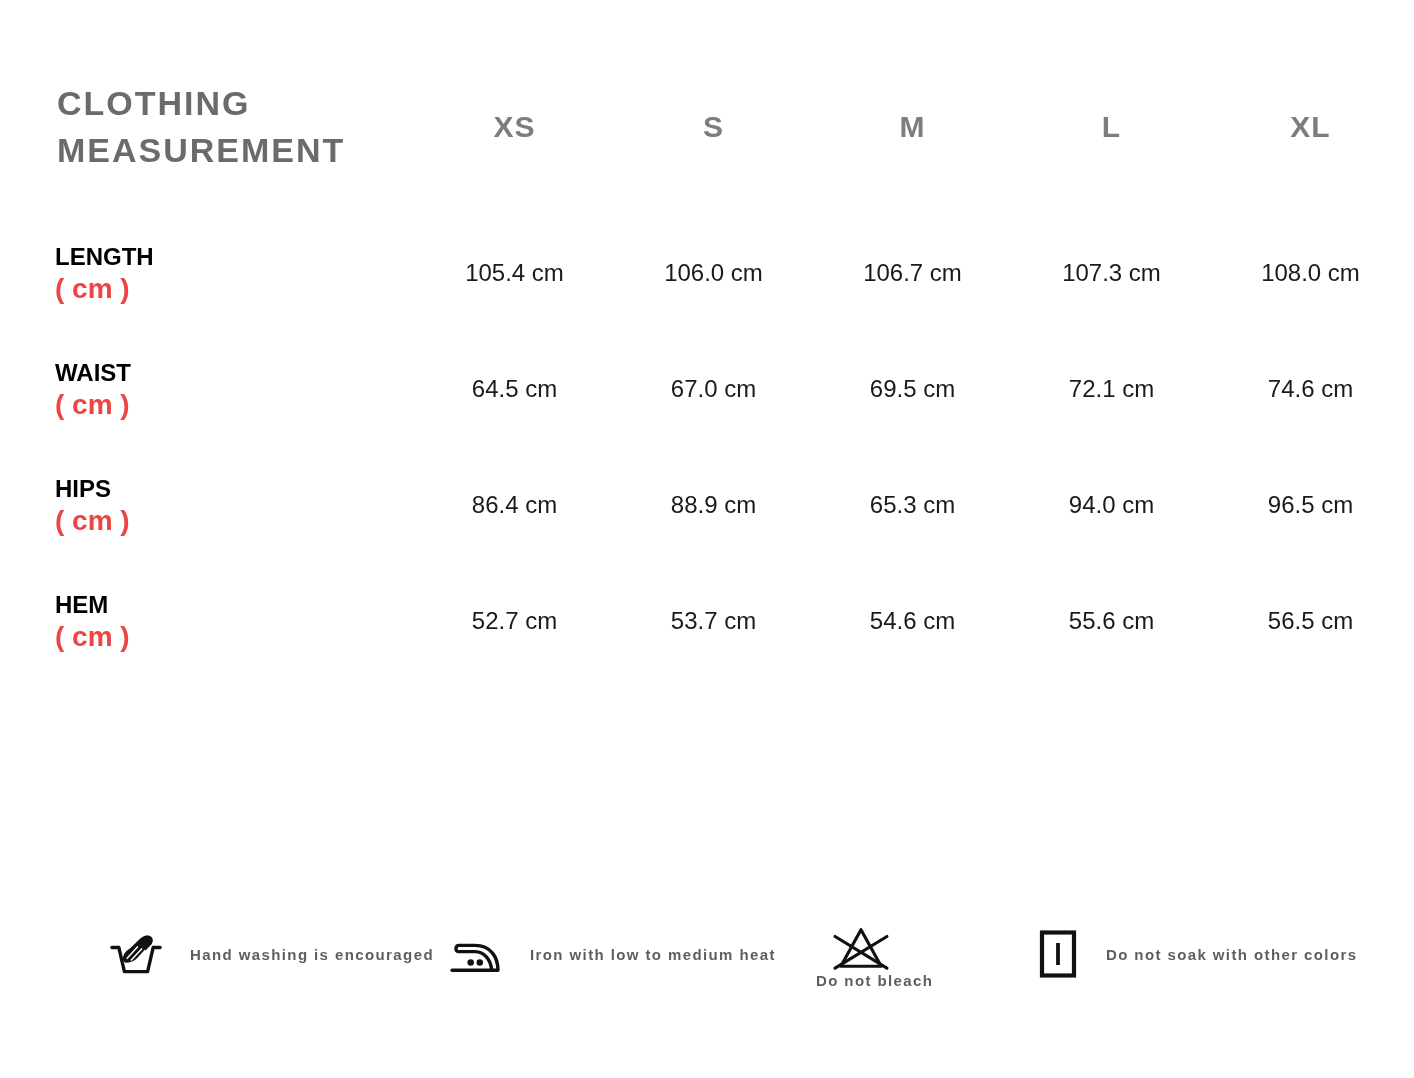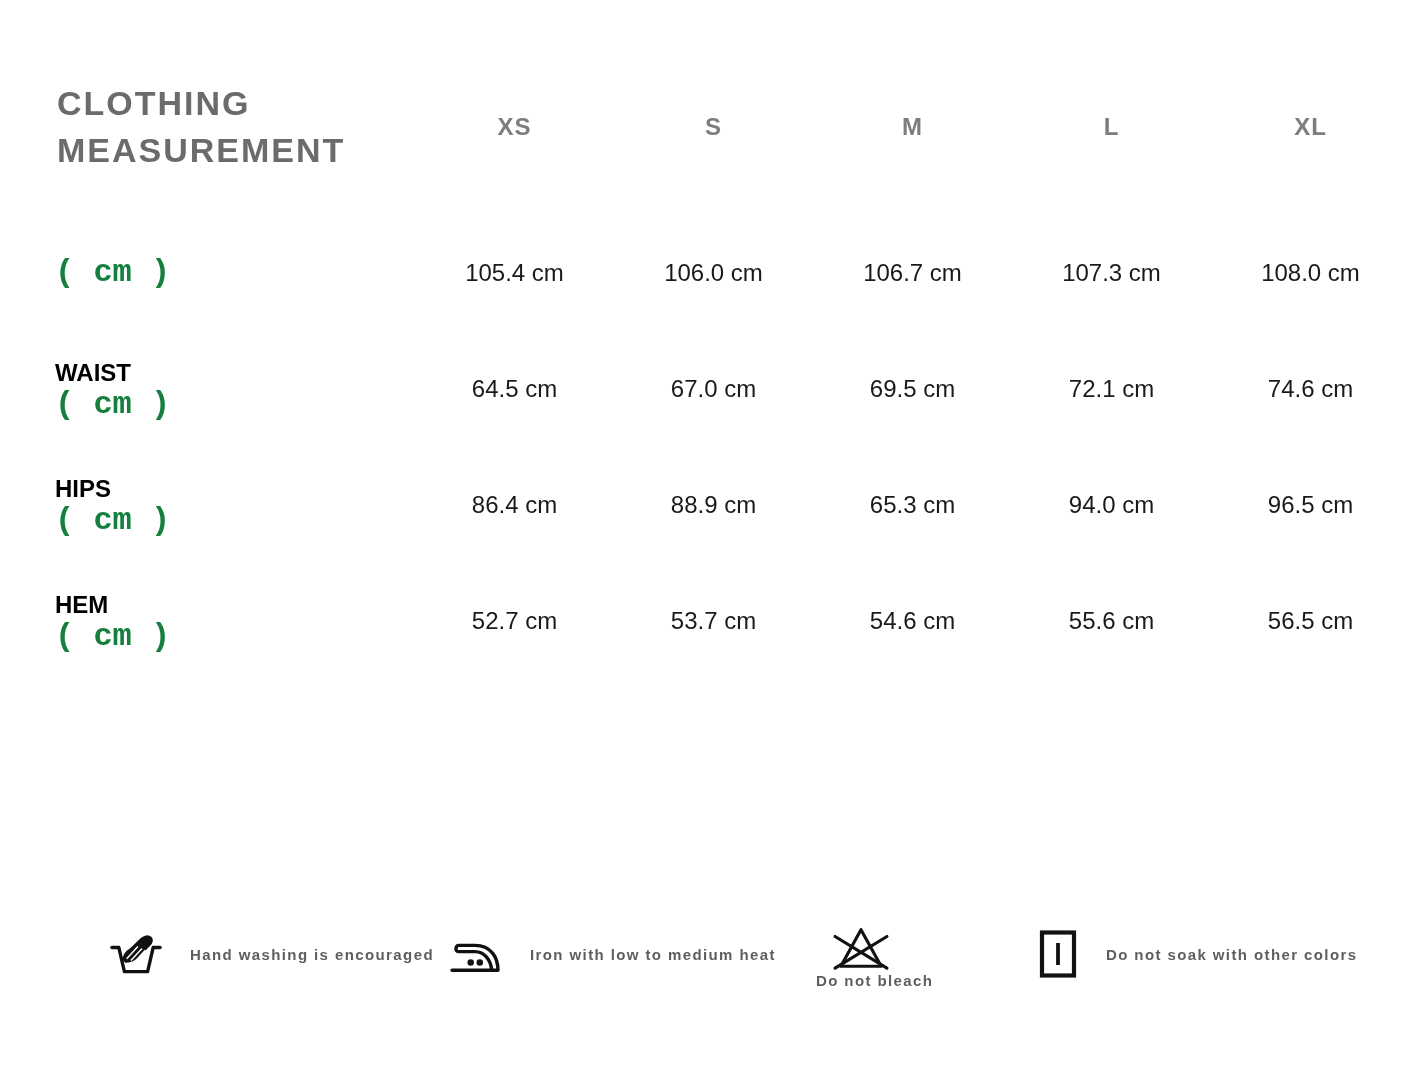--- a/index.html
+++ b/index.html
@@ -16,34 +16,34 @@
     position:absolute; top:80px; left:0; width:1414px; height:94px;
     display:grid; grid-template-columns:415px 199px 199px 199px 199px 199px;
     align-items:center;
   }
   .title {
     padding-left:57px;
     font-size:34px; line-height:47px; letter-spacing:2px;
     color:#6b6b69; font-weight:700;
   }
   .size-col {
-    text-align:center; font-weight:bold; font-size:24px;
+    text-align:center; font-weight:bold; font-size:30px;
     letter-spacing:1px; color:#7d7d7d;
   }
 
   
   .rows { position:absolute; top:215px; left:0; width:1414px; }
   .m-row {
     height:116px;
     display:grid; grid-template-columns:415px 199px 199px 199px 199px 199px;
     align-items:center;
   }
   .row-label { padding-left:55px; }
   .label-name { font-weight:bold; font-size:24px; color:#000; line-height:32px; }
-  .label-unit { font-weight:bold; font-size:32px; color:#15803d; line-height:32px;font-family:Liberation Mono, monospace; }
+  .label-unit { font-weight:bold; font-size:28px; color:#ef4444; line-height:32px; }
   .cell { text-align:center; font-size:24px; color:#1a1a1a; }
 
   
   .care-row { position:absolute; top:924px; left:0; width:1414px; height:60px; }
   .care-item { position:absolute; top:0; height:60px; display:flex; align-items:center; }
   .care-item svg { flex:0 0 auto; display:block; }
   .care-label {
     margin-left:28px; font-size:15px; letter-spacing:1.4px;
     color:#5e5e5e; font-weight:700; white-space:nowrap;
   }
@@ -72,20 +72,21 @@
     <div class="size-col">S</div>
     <div class="size-col">M</div>
     <div class="size-col">L</div>
     <div class="size-col">XL</div>
   </div>
 
   <div class="rows">
 
     <div class="m-row">
       <div class="row-label">
+        <div class="label-name">LENGTH</div>
         <div class="label-unit">( cm )</div>
       </div>
       <div class="cell">105.4 cm</div>
       <div class="cell">106.0 cm</div>
       <div class="cell">106.7 cm</div>
       <div class="cell">107.3 cm</div>
       <div class="cell">108.0 cm</div>
     </div>
 
     <div class="m-row">

